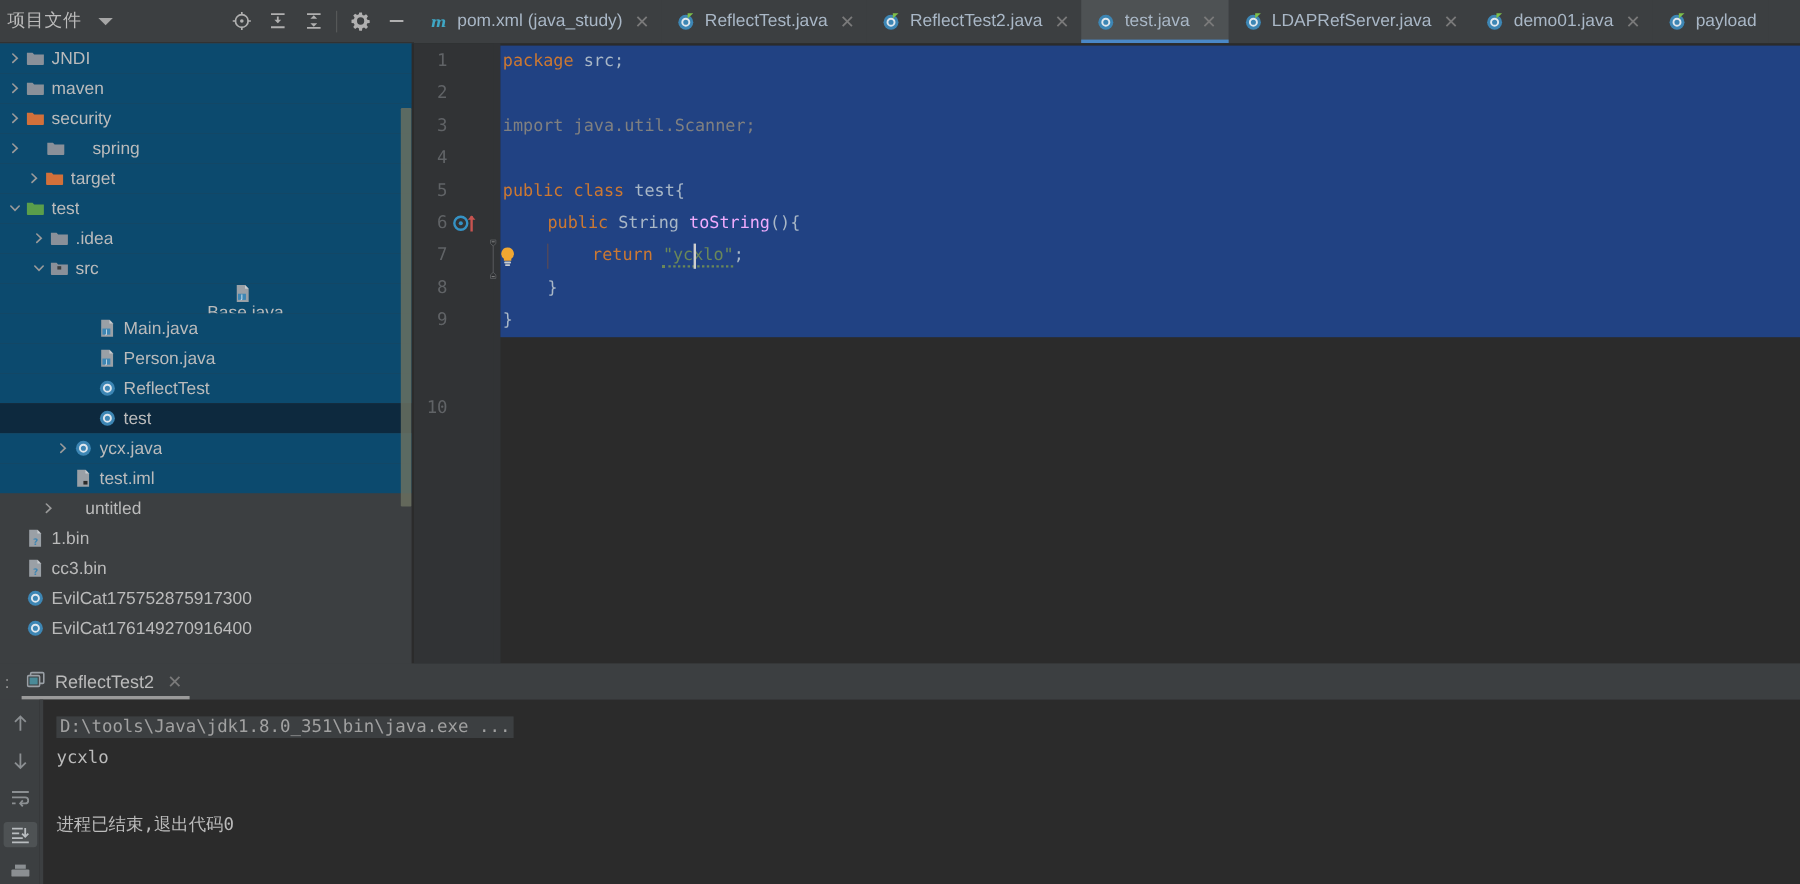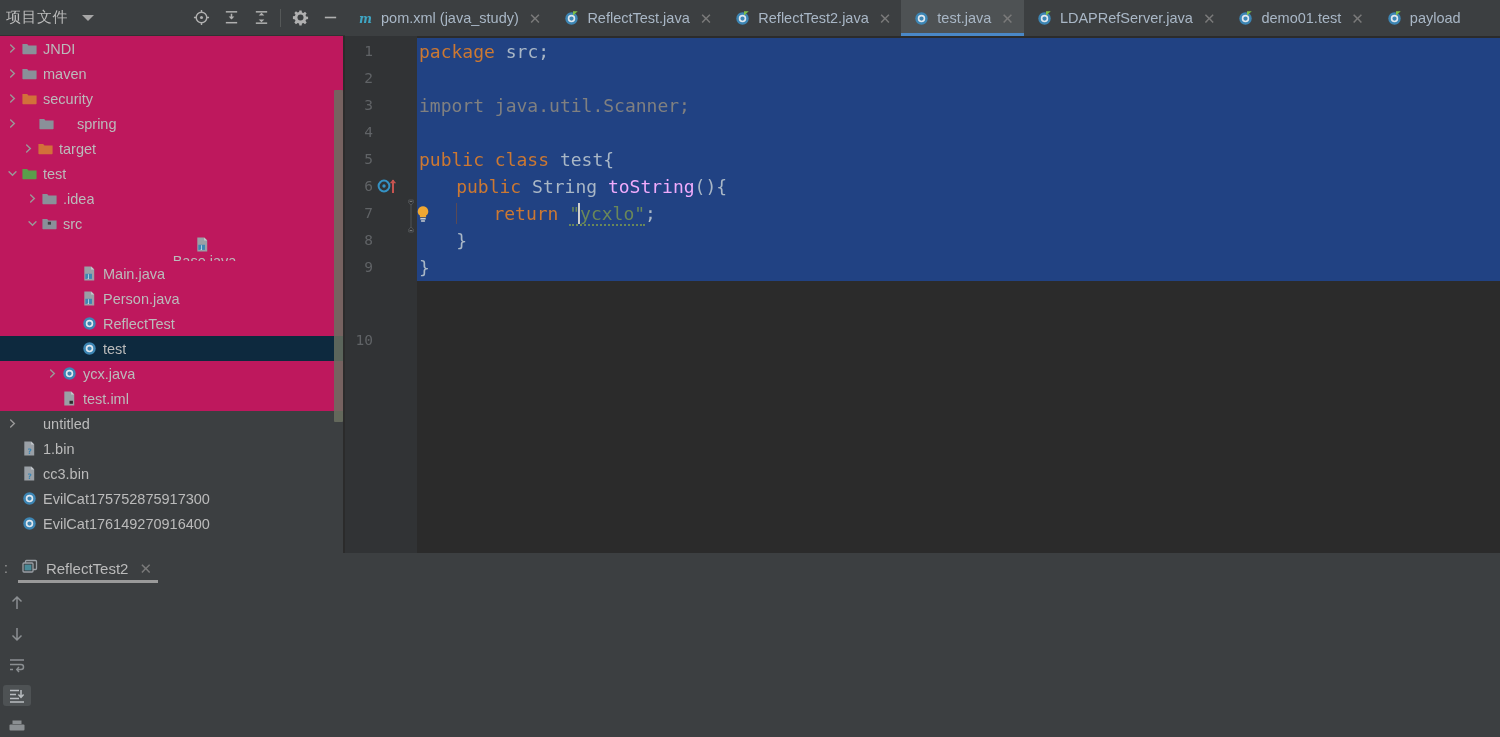--- a/index.html
+++ b/index.html
@@ -36,21 +36,21 @@
   
   #project-tree {
     position: absolute; left: 0; top: 36px; width: 345px; height: 517px;
     background: #3c3f41; overflow: hidden;
   }
   .tree-row {
     height: 25px; display: flex; align-items: center;
     color: #bbbbbb; font-size: 14.5px; white-space: nowrap;
     padding-left: 4px;
   }
-  .tree-row.tint  { background: #be185d; }
+  .tree-row.tint  { background: #0c4a6e; }
   .tree-row.sel   { background: #0d293e; }
   .tw-arrow {
     width: 16px; min-width:16px; display: flex; align-items: center; justify-content: center;
     color: #9a9a9a; font-size: 11px;
   }
   .tw-arrow svg { display:block; }
   .ic { width: 18px; min-width:18px; height:18px; margin-right: 5px; display:flex; align-items:center; justify-content:center; }
   .lbl { overflow: hidden; text-overflow: ellipsis; }
 
   
@@ -91,21 +91,21 @@
     position: absolute; left: 0; top: 0; width: 72px; height: 100%;
     background: #313335;
   }
   .lineno {
     position: absolute; right: 44px; color: #606366;
     font-family: "DejaVu Sans Mono", monospace; font-size: 14.5px; text-align: right;
   }
   #fold-strip { position:absolute; left:66px; top:0; width:6px; height:100%; background:#313335; }
   #code-area {
     position: absolute; left: 72px; top: 0; right: 0; bottom: 0;
-    font-family: "DejaVu Sans Mono", monospace; font-size: 18px;
+    font-family: "DejaVu Sans Mono", monospace; font-size: 14px;
     white-space: pre;
   }
   .codeline { position: absolute; left: 0; height: 27px; line-height: 27px; }
   .selbg { position: absolute; left: 0; right: 0; background: #214283; }
   .k  { color: #cc7832; }          
   .cm { color: #808080; }          
   .id { color: #a9b7c6; }
   .mth{ color: #f0abfc; }
   .str{ color: #6a8759; }
   .typo { border-bottom: 2px dotted #6a8759; }
@@ -375,21 +375,21 @@
         <span class="tw-arrow"></span>
         <span class="ic">
           <svg width="17" height="17" viewBox="0 0 18 18">
             <path d="M3.5 1.5h7.3L14 4.8v11.7H3.5z" fill="#9aa0a6"></path>
             <path d="M10.8 1.5L14 4.8h-3.2z" fill="#c8ccd0"></path>
             <rect x="9" y="11.4" width="3.6" height="3.2" fill="#2b2b2b"></rect>
           </svg>
         </span>
         <span class="lbl">test.iml</span>
       </div>
-      <div class="tree-row" style="padding-left: 4px;">
+      <div class="tree-row" style="padding-left: 4px; margin-left: 28px;">
         <span class="tw-arrow">
           <svg width="11" height="11" viewBox="0 0 12 12">
             <path d="M4 2.2L8 6l-4 3.8" fill="none" stroke="#9a9a9a" stroke-width="1.5" stroke-linecap="round"></path>
           </svg>
         </span>
         <span class="ic"></span>
         <span class="lbl">untitled</span>
       </div>
       <div class="tree-row" style="padding-left: 4px;">
         <span class="tw-arrow"></span>
@@ -492,21 +492,21 @@
         <span class="tab-close">✕</span>
       </div>
       <div class="tab">
         <span class="tab-icon">
           <svg width="17" height="17" viewBox="0 0 18 18">
             <circle cx="9" cy="9" r="6.6" fill="#3d86b4"></circle>
             <circle cx="9" cy="9" r="3.1" fill="none" stroke="#dfe7ee" stroke-width="1.7"></circle>
             <path d="M10.6 1.2l5 0-5 4.6z" fill="#7ec04a"></path>
           </svg>
         </span>
-        <span>demo01.test</span>
+        <span>demo01.java</span>
         <span class="tab-close">✕</span>
       </div>
       <div class="tab">
         <span class="tab-icon">
           <svg width="17" height="17" viewBox="0 0 18 18">
             <circle cx="9" cy="9" r="6.6" fill="#3d86b4"></circle>
             <circle cx="9" cy="9" r="3.1" fill="none" stroke="#dfe7ee" stroke-width="1.7"></circle>
             <path d="M10.6 1.2l5 0-5 4.6z" fill="#7ec04a"></path>
           </svg>
         </span>
@@ -591,15 +591,22 @@
           </svg>
       </div>
       <div class="cg-btn">
         <svg width="18" height="14" viewBox="0 0 18 14">
             <rect x="4.5" y="0.5" width="9" height="3.5" fill="#8b8f92"></rect>
             <rect x="1.5" y="4.5" width="15" height="6" rx="1" fill="#8b8f92"></rect>
           </svg>
       </div>
     </div>
 
+    <div id="console">
+      <div id="console-left-bar"></div>
+    <div class="cline " id="cmdline" style="top: 14px; font-family: &quot;DejaVu Sans Mono&quot;, monospace;">D:\tools\Java\jdk1.8.0_351\bin\java.exe ...</div>
+        <div class="cline cout" style="top: 41px; font-family: &quot;DejaVu Sans Mono&quot;, monospace;">ycxlo</div>
+        <div class="cline cout" style="top: 68px; font-family: &quot;DejaVu Sans Mono&quot;, monospace;"></div>
+        <div class="cline cout" style="top: 95px; font-family: &quot;DejaVu Sans Mono&quot;, monospace;">进程已结束,退出代码0</div>
+      </div>
   </div>
 
 </div>
 
 </body></html>

